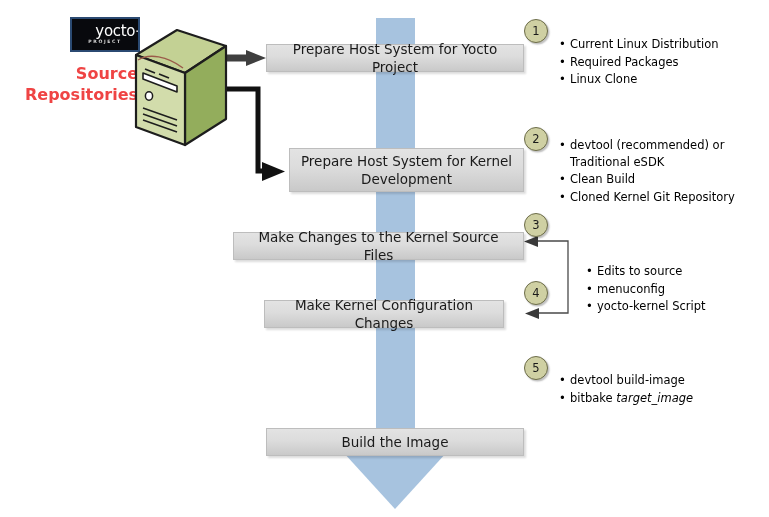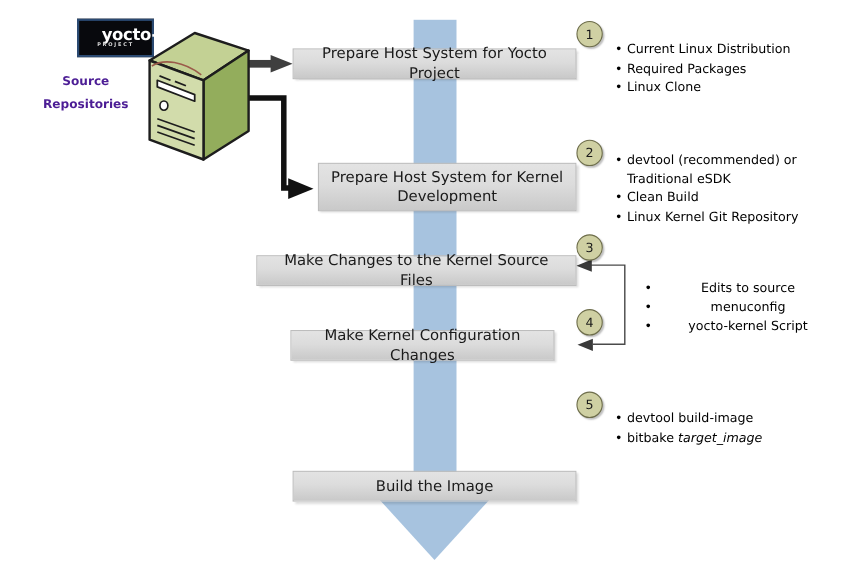--- a/index.html
+++ b/index.html
@@ -51,44 +51,44 @@
     box-sizing: border-box;
     display: flex;
     flex-direction: column;
     align-items: center;
     justify-content: center;
     line-height: 1;
   }
   .yocto-word {
     color: #ffffff;
     font-size: 15px;
-    font-weight: bold;
+    font-weight: normal;
     letter-spacing: -0.3px;
     font-family: "DejaVu Sans", "Liberation Sans", sans-serif;
     margin-left: 24px;
   }
   .yocto-word .dot { font-size: 12px; }
   .yocto-sub {
     color: #d8d8d8;
     font-size: 4.6px;
     letter-spacing: 1.6px;
     margin-top: 1.5px;
     font-weight: bold;
   }
 
   
   .src-label {
     left: 18px;
     top: 63px;
     width: 120px;
-    text-align: center;
-    font-size: 11px;
+    text-align: right;
+    font-size: 16px;
     font-weight: bold;
     line-height: 21px;
-    color: #4c1d95;
+    color: #ef4444;
   }
   .src-url {
     left: 6px;
     top: 143px;
     font-size: 11.5px;
     color: #000;
     white-space: nowrap;
   }
 
   
@@ -144,21 +144,21 @@
   .bullets ul { margin: 0; padding: 0 0 0 14px; list-style: none; }
   .bullets li { position: relative; margin: 0 0 1px 0; }
   .bullets li::before {
     content: "\2022";
     position: absolute;
     left: -11px;
     top: 0;
   }
   .b1 { left: 556px; top: 36px;  width: 208px; }
   .b2 { left: 556px; top: 137px; width: 200px; }
-  .b3 { left: 583px; top: 253px; width: 180px; text-align: center; }
+  .b3 { left: 583px; top: 263px; width: 180px; }
   .b5 { left: 556px; top: 372px; width: 200px; }
   .italic { font-style: italic; }
 </style>
 </head>
 <body>
 
 <div id="canvas">
 
   <div class="abs bigarrow-shaft"></div>
   <div class="abs bigarrow-head"></div>
@@ -226,21 +226,21 @@
       <li>Current Linux Distribution</li>
       <li>Required Packages</li>
       <li>Linux Clone</li>
     </ul>
   </div>
 
   <div class="abs bullets b2">
     <ul>
       <li>devtool (recommended) or Traditional eSDK</li>
       <li>Clean Build</li>
-      <li>Linux Kernel Git Repository</li>
+      <li>Cloned Kernel Git Repository</li>
     </ul>
   </div>
 
   <div class="abs bullets b3">
     <ul>
       <li>Edits to source</li>
       <li>menuconfig</li>
       <li>yocto-kernel Script</li>
     </ul>
   </div>

